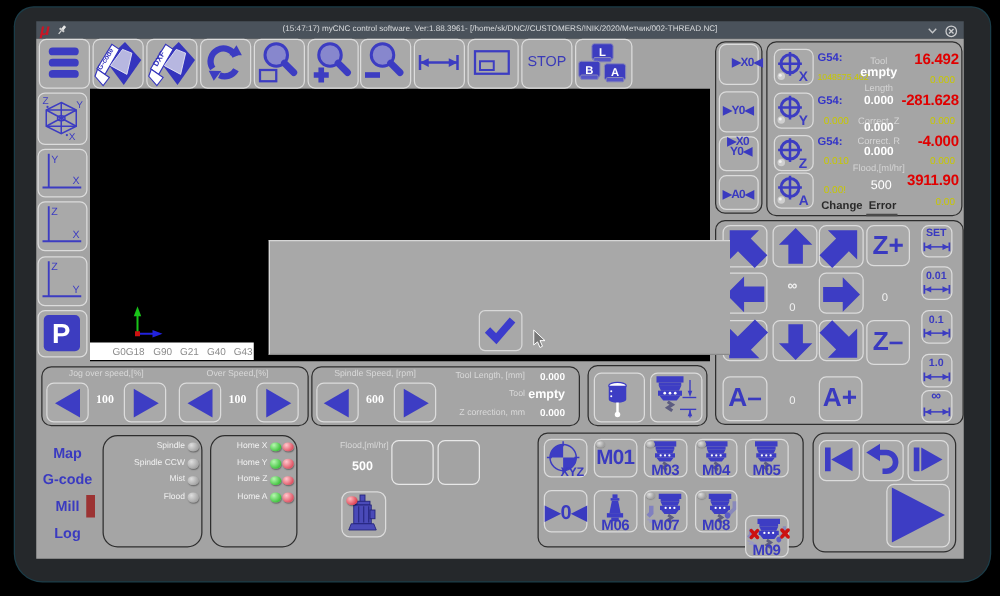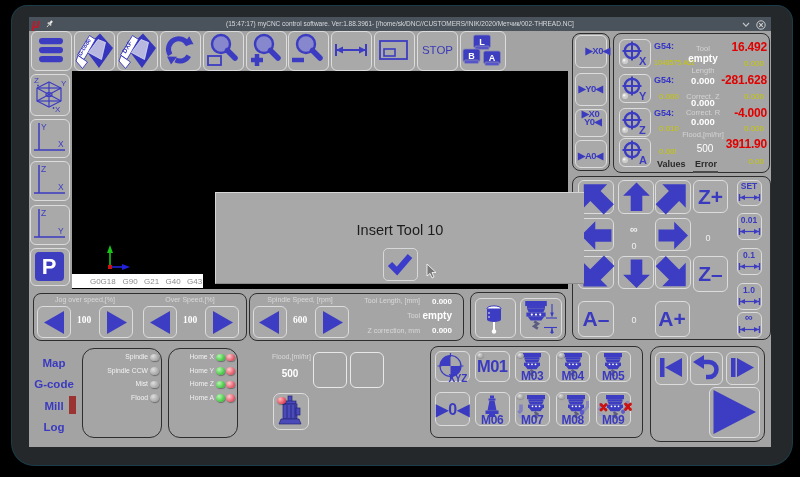--- a/index.html
+++ b/index.html
@@ -283,21 +283,21 @@
   <div class="abs mid" style="left:680px;top:43.5px;">Tool</div>
   <div class="abs midb" style="left:680px;top:52.5px;font-size:10px;">empty</div>
   <div class="abs mid" style="left:680px;top:66px;">Length</div>
   <div class="abs midb" style="left:680px;top:75px;">0.000</div>
   <div class="abs mid" style="left:680px;top:91.5px;">Correct. Z</div>
   <div class="abs midb" style="left:680px;top:96.5px;">0.000</div>
   <div class="abs mid" style="left:680px;top:107.5px;">Correct. R</div>
   <div class="abs midb" style="left:680px;top:116px;">0.000</div>
   <div class="abs mid" style="left:680px;top:129.5px;">Flood,[ml/hr]</div>
   <div class="abs midb" style="left:682px;top:142.5px;font-weight:normal;font-size:10px;">500</div>
-  <div class="abs" style="left:657px;top:158.5px;font-size:9px;font-weight:bold;color:#2a2a2a;">Values</div>
+  <div class="abs" style="left:657px;top:158.5px;font-size:9px;font-weight:bold;color:#2a2a2a;">Change</div>
   <div class="abs" style="left:695px;top:158.5px;font-size:9px;font-weight:bold;color:#2a2a2a;">Error</div>
   <div class="abs" style="left:693px;top:170.5px;width:25px;height:2.5px;background:#4a4a4a;"></div>
 
   <div class="grp" style="left:571.5px;top:176px;width:199px;height:164px;"></div>
   <svg width="0" height="0" style="position:absolute;">
       <defs>
     <polygon id="jarr" points="16,0 29.8,13.8 22,13.8 22,29.5 10,29.5 10,13.8 2.2,13.8" fill="#3d3dc4"></polygon>
   </defs>
     </svg>
   <div class="btn jog" style="left:578px;top:180px;">
@@ -605,21 +605,21 @@
     <svg width="34" height="25" viewBox="0 0 34 25" style="position:absolute;left:0;top:1.5px;">
         <g transform="translate(9,0)">
           <use href="#spindle"></use>
         </g>
     <path d="M30.5 6 v6 l-4.5 4.5" stroke="#8989bb" stroke-width="3" fill="none"></path>
     <path d="M25 20 a2.3 2.6 0 1 1 0.1 0" fill="#5c5cc8"></path>
       </svg>
     <div class="mlab">M08</div>
       <div class="mled"></div>
   </div>
-  <div class="btn mbtn" style="left:596px;top:392px;height:34px;">
+  <div class="btn mbtn" style="left:596px;top:412px;height:34px;">
     <svg width="34" height="25" viewBox="0 0 34 25" style="position:absolute;left:0;top:1.5px;">
         <g transform="translate(8,0)">
           <use href="#spindle"></use>
         </g>
     <path d="M3.5 8 v5 l-2 2" stroke="#8989bb" stroke-width="2.6" fill="none"></path>
     <path d="M1 17.5 l5 1.8 M2 20 l6 0.5" stroke="#9a9ac4" stroke-width="1.2" fill="none"></path>
     <path d="M30.5 6 v5.5 l-3.5 3.5" stroke="#8989bb" stroke-width="2.6" fill="none"></path>
     <path d="M26 19 a2 2.3 0 1 1 0.1 0" fill="#5c5cc8"></path>
     <g stroke="#cc1111" stroke-width="2.8" stroke-linecap="round">
           <path d="M4 9.5 l5 5.5 M9 9.5 l-5 5.5"></path>
@@ -648,21 +648,20 @@
         <polygon points="10,5 10,24 27,14.5" fill="#3d3dc4"></polygon>
       </svg>
   </div>
   <div class="btn" style="left:708.5px;top:386.5px;width:51.5px;height:51.5px;">
     <svg width="48" height="48" viewBox="0 0 48 48">
         <polygon points="3.5,2 3.5,46 46,24" fill="#3d3dc4"></polygon>
       </svg>
   </div>
 
   <div class="abs" style="left:215px;top:192px;width:369px;height:92px;background:#a8a8a8;border-top:1px solid #d6d6d6;border-left:1px solid #d6d6d6;border-bottom:1px solid #8a8a8a;">
-    <div style="position:absolute;top:29px;width:100%;text-align:center;color:#1c1c1c;font-size:14.5px;">Insert Tool 10</div>
     <div style="position:absolute;left:167px;top:55px;width:35px;height:33px;background:#a8a8a8;border:1.5px solid #d8d8d8;border-radius:5px;">
       <svg width="32" height="30" viewBox="0 0 32 30">
           <path d="M6 15 l7 7 L26 7" fill="none" stroke="#3c3ccc" stroke-width="6"></path>
         </svg>
     </div>
   </div>
 
   <svg class="abs" style="left:426px;top:263px;" width="12" height="16" viewBox="0 0 12 16">
     <polygon points="1,1 1,13 4,10.5 6,15 8,14 6,9.5 10,9.5" fill="#777" stroke="#fff" stroke-width="0.8"></polygon>
   </svg>

